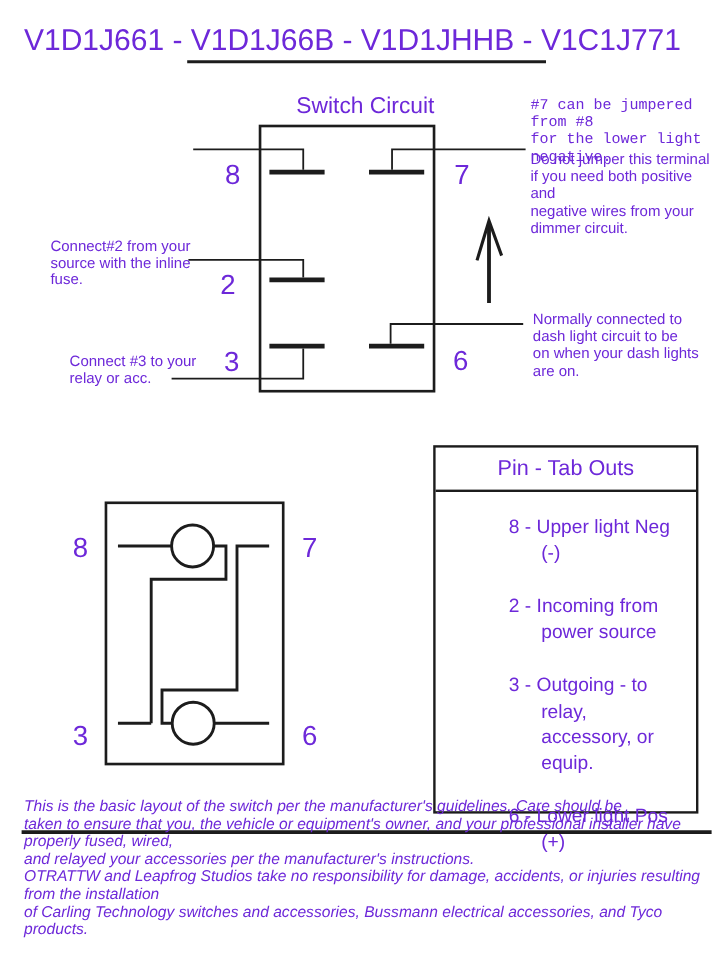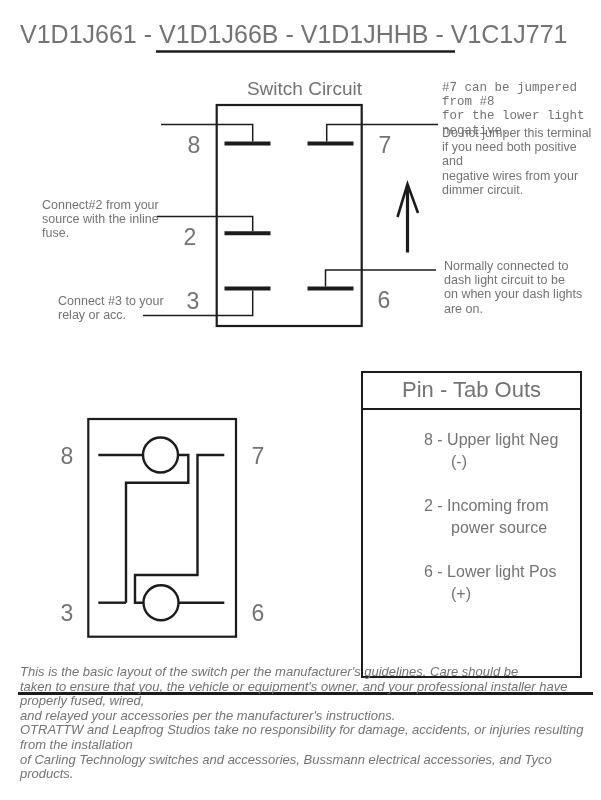--- a/index.html
+++ b/index.html
@@ -2,21 +2,21 @@
 <html><head>
 <meta charset="utf-8">
 <style>
   html,body{margin:0;padding:0;background:#e8e8e8;}
   .page{
     position:relative;
     width:601px;height:800px;
     background:#ffffff;
     overflow:hidden;
     font-family:"Liberation Sans","DejaVu Sans",sans-serif;
-    color:#737373;
+    color:#6d28d9;
   }
   .art{position:absolute;left:0;top:0;pointer-events:none;}
   .abs{position:absolute;white-space:pre-line;}
   .doc-title{
     left:20px;top:21px;width:575px;
     font-size:25px;line-height:27px;
     letter-spacing:0px;white-space:nowrap;
   }
   .sec-heading{font-size:19px;line-height:20px;text-align:right;}
   .sw-heading{left:216px;top:79px;width:146px;}
@@ -28,21 +28,21 @@
   .note-3{left:58px;top:294px;width:120px;}
   .note-7-jumper{left:442px;top:81px;width:158px;font-family:Liberation Mono, monospace;}
   .note-7-warning{left:442px;top:126px;width:158px;}
   .note-6{left:444px;top:259px;width:150px;}
   .pto-box{
     left:361px;top:371px;width:221px;height:307px;
     border:2px solid #1c1c1c;box-sizing:border-box;
     white-space:normal;
   }
   .pto-heading{
-    font-size:22px;line-height:34px;height:35px;
+    font-size:18px;line-height:34px;height:35px;
     text-align:center;border-bottom:2px solid #1c1c1c;
   }
   .pto-items{padding:0 6px 0 17px;}
   .pto-item{
     font-size:16px;line-height:21.5px;
     padding-left:27px;text-indent:-27px;
     margin-top:23px;white-space:pre-line;margin-left:44px;
   }
   .pto-item:first-child{margin-top:19px;}
   .disclaimer{
@@ -129,20 +129,22 @@
   <div class="abs pin-num" style="left:245px;top:443px;">7</div>
   <div class="abs pin-num" style="left:54px;top:600px;">3</div>
   <div class="abs pin-num" style="left:245px;top:600px;">6</div>
 
   <div class="abs pto-box">
     <div class="pto-heading">Pin - Tab Outs</div>
     <div class="pto-items">
       <div class="pto-item">8 - Upper light Neg (-)</div>
       <div class="pto-item">2 - Incoming from
 power source</div>
+      <div class="pto-item">3 - Outgoing - to relay,
+accessory, or equip.</div>
       <div class="pto-item">6 - Lower light Pos (+)</div>
     </div>
   </div>
 
   <div class="abs disclaimer">This is the basic layout of the switch per the manufacturer's guidelines.  Care should be
 taken to ensure that you, the vehicle or equipment's owner, and your professional installer have properly fused, wired,
 and relayed your accessories per the manufacturer's instructions.
 OTRATTW and Leapfrog Studios take no responsibility for damage, accidents, or injuries resulting from the installation
 of Carling Technology switches and accessories, Bussmann electrical accessories, and Tyco products.</div>
 

